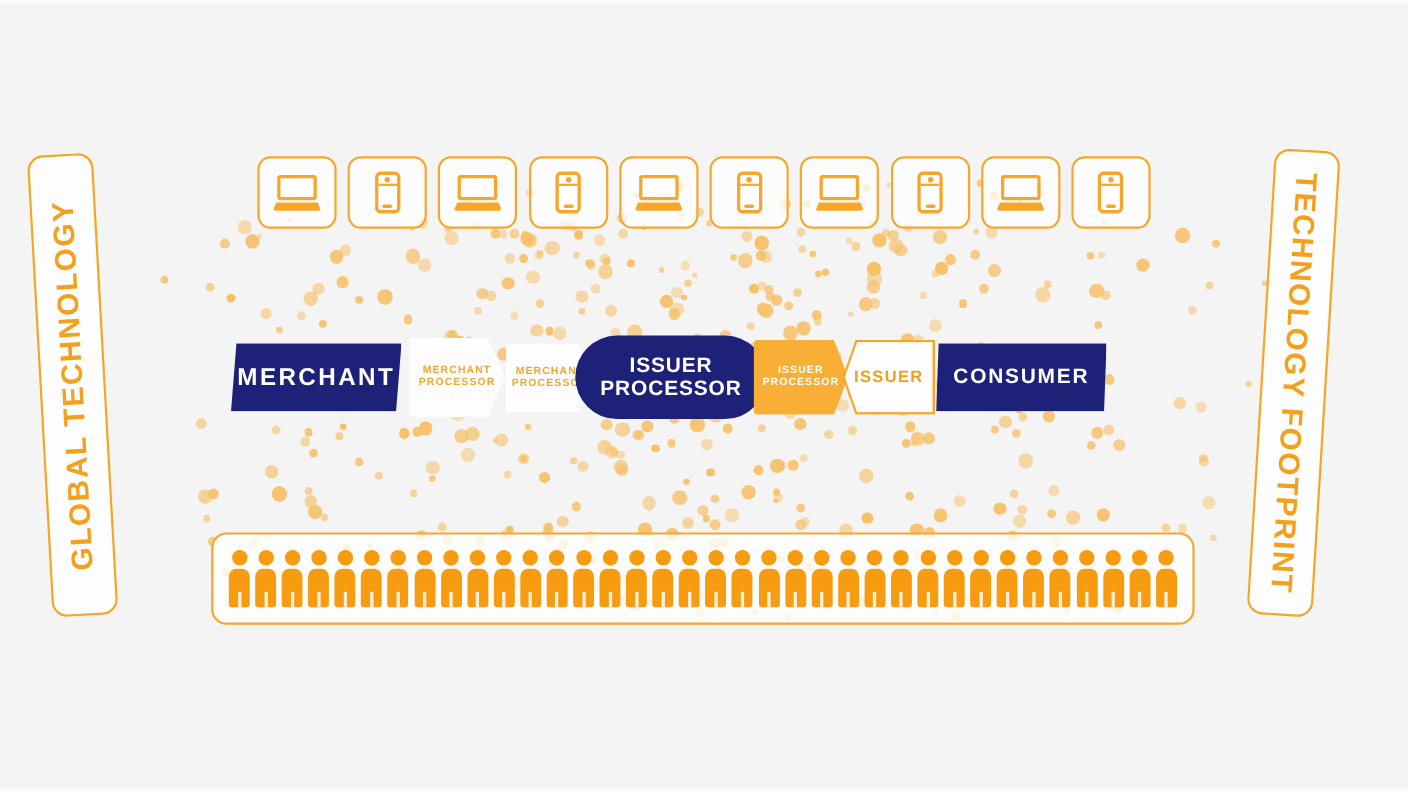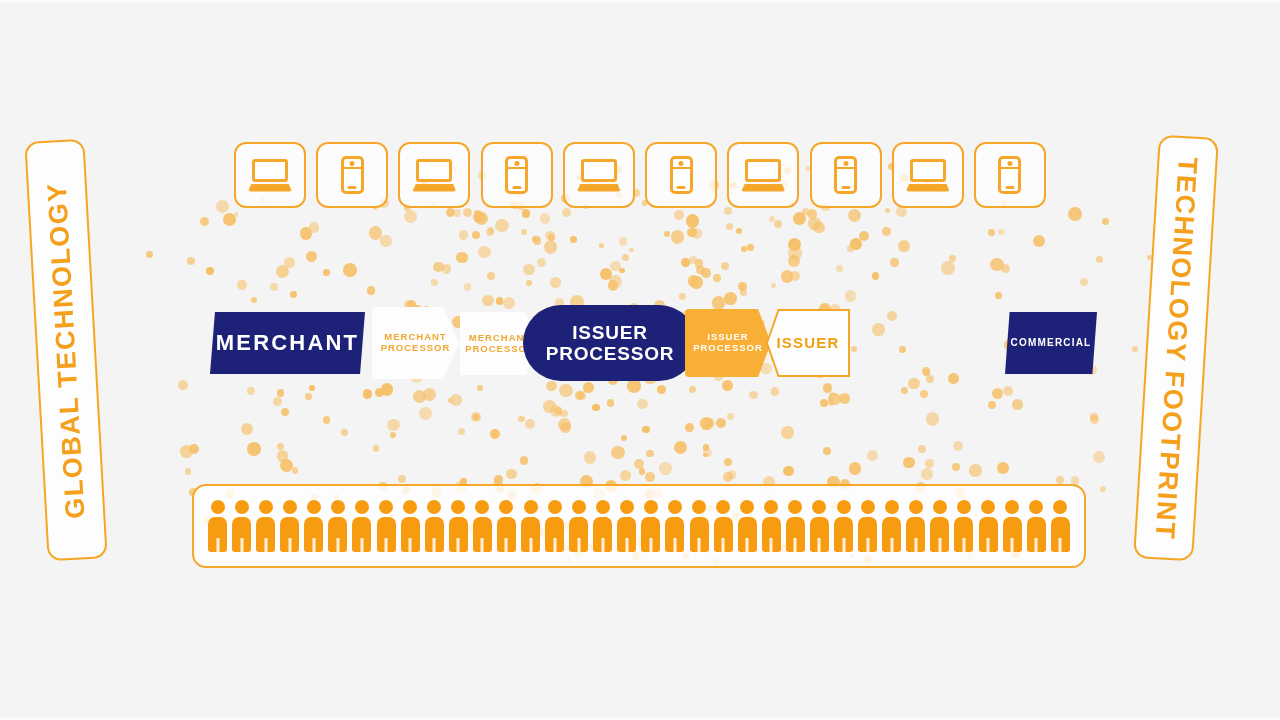--- a/index.html
+++ b/index.html
@@ -705,25 +705,25 @@
         <div>ISSUER</div>
         <div>PROCESSOR</div>
       </div>
     </div>
 
     <div class="node" id="node-issuer">
       <div class="inner"></div>
       <div class="lbl">ISSUER</div>
     </div>
 
-
-    <div class="node navy" id="node-commercial">
-      <div class="lbl">COMMERCIAL</div>
+    <div class="node navy" id="node-consumer">
+      <div class="lbl">CONSUMER</div>
     </div>
 
+
   </div>
 
   <div id="people-panel">
       <div class="person">
         <div class="head"></div>
         <div class="body"></div>
       </div>
       <div class="person">
         <div class="head"></div>
         <div class="body"></div>

